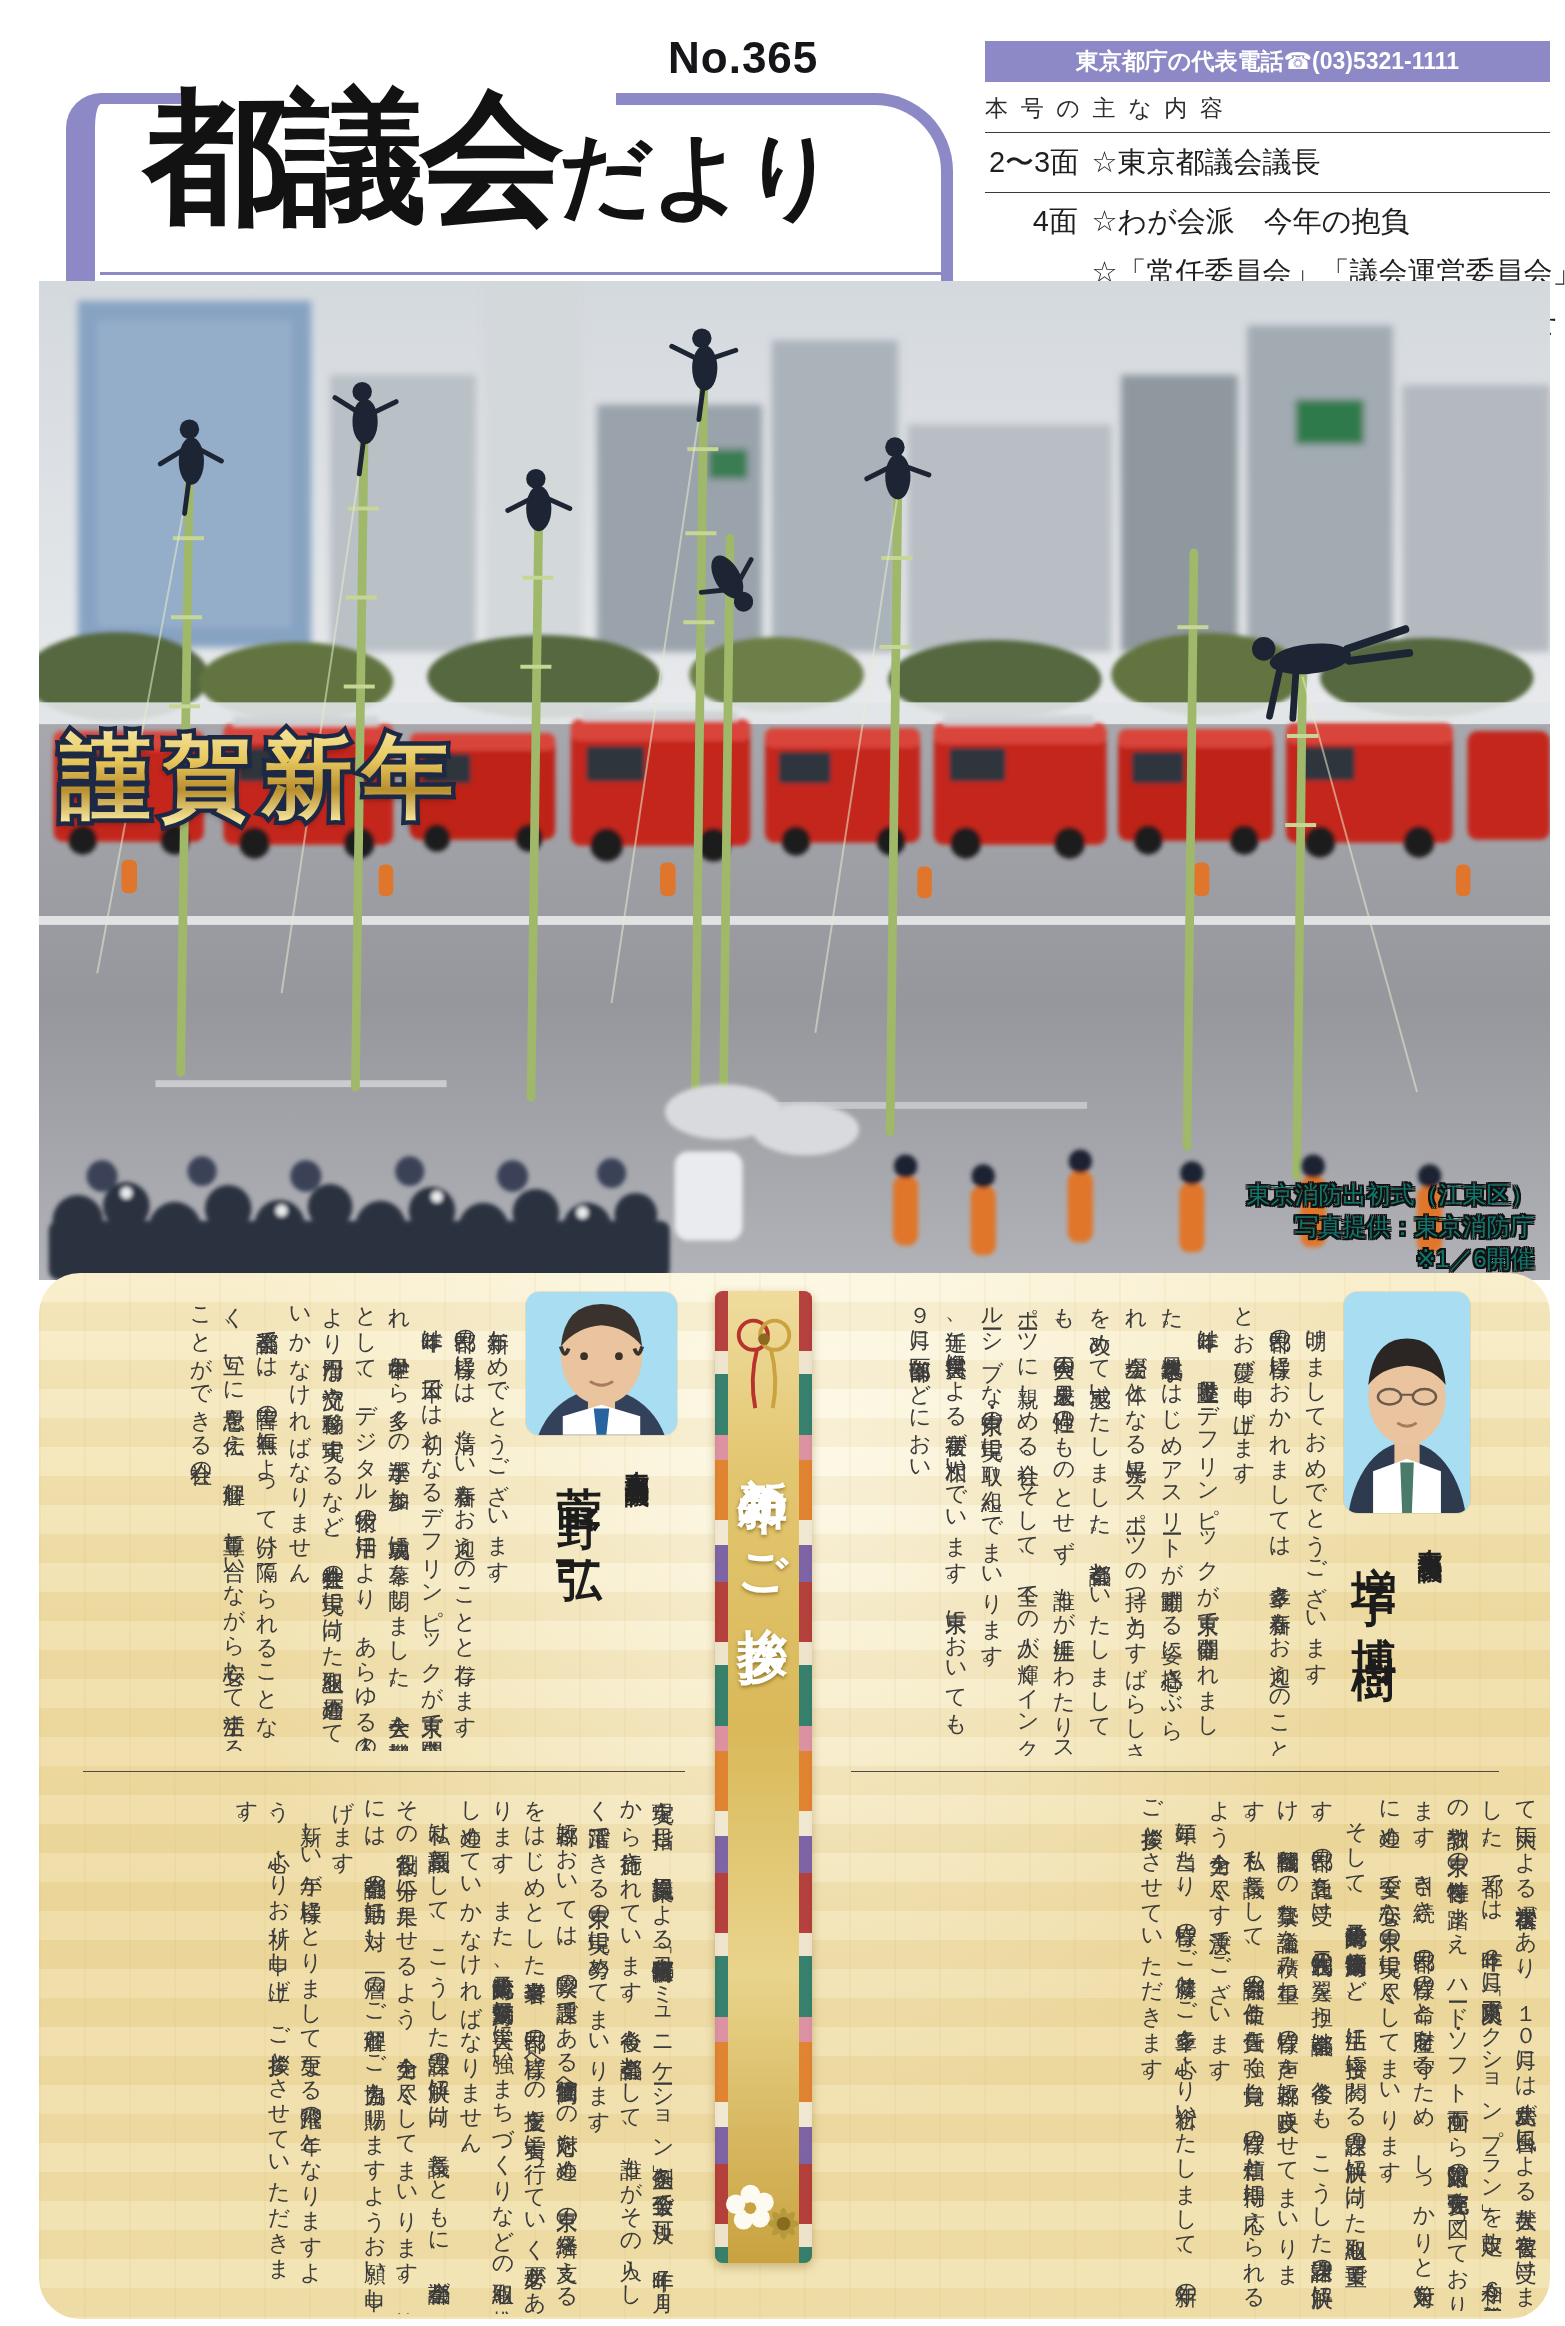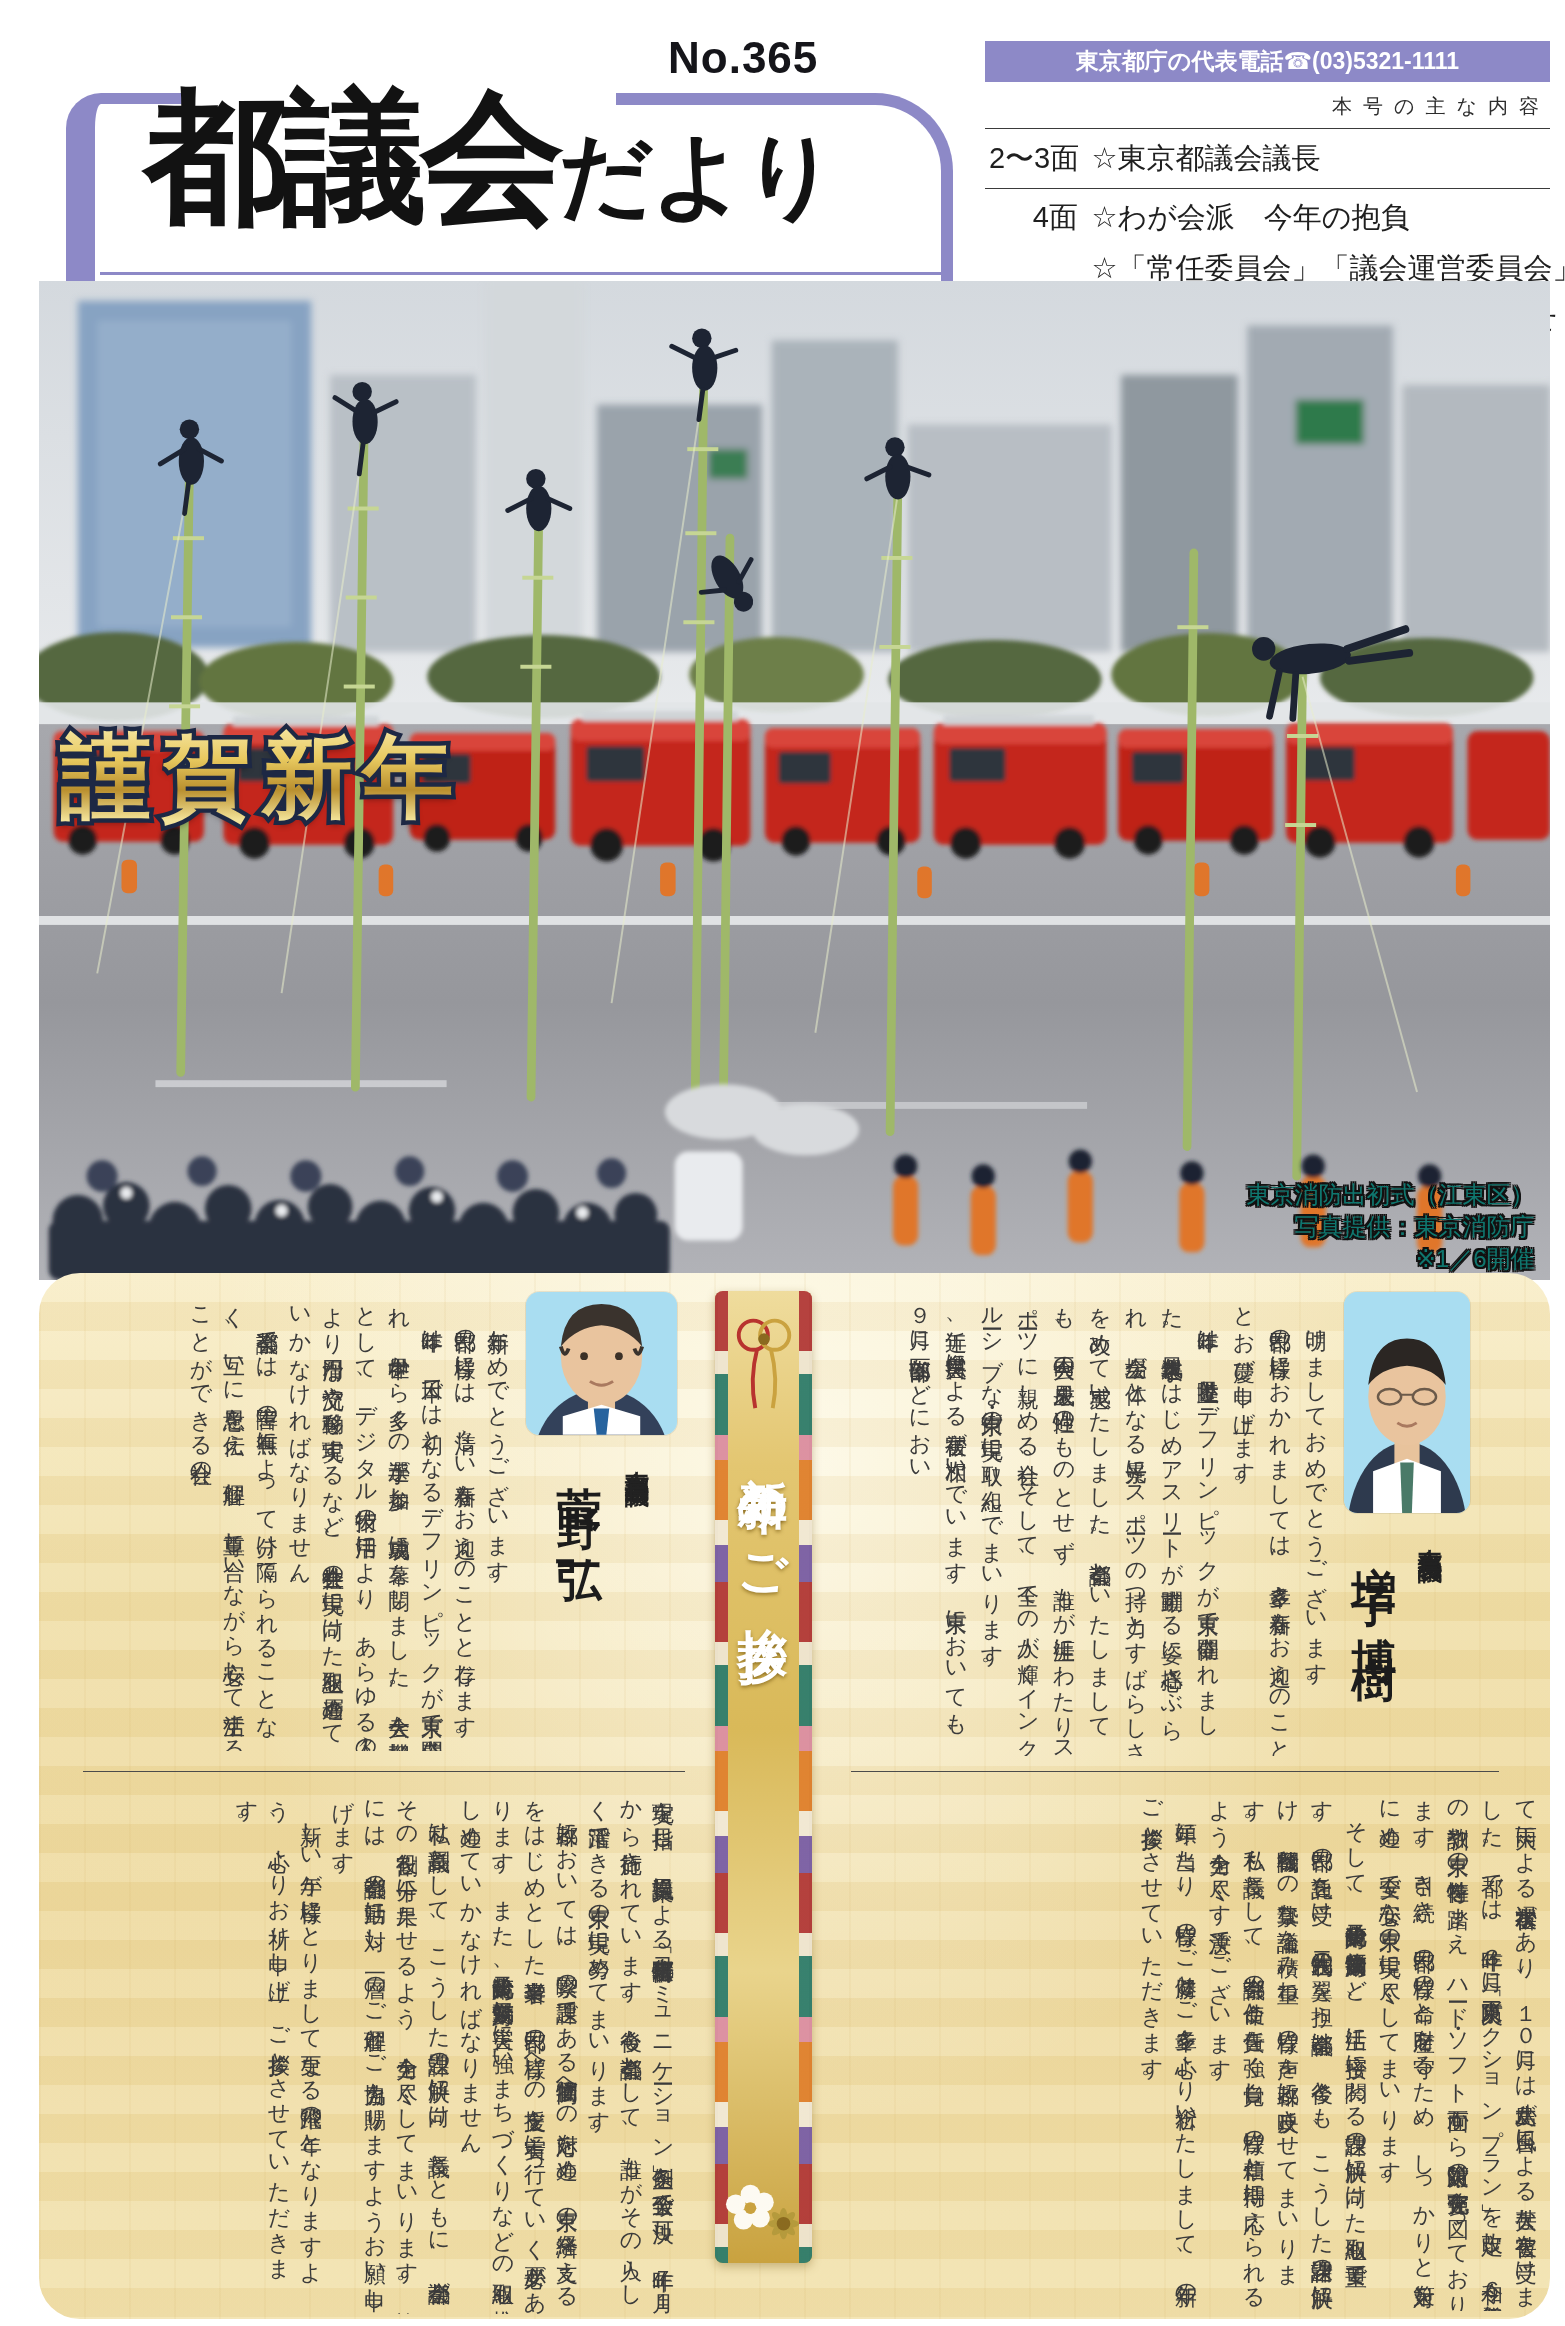--- a/index.html
+++ b/index.html
@@ -28,21 +28,21 @@
   .pubinfo{left:286px;top:287px;width:340px;text-align:center;color:#1c1c1c;}
   .pubinfo .l1{font-size:27px;font-weight:800;white-space:nowrap;}
   .pubinfo .l2{font-size:22px;margin-top:2.9px;white-space:nowrap;}
   .pubinfo .l3{font-size:22px;font-weight:800;margin-top:1.9px;white-space:nowrap;}
   .pubinfo .l4{font-size:23px;font-weight:800;margin-top:1px;white-space:nowrap;}
 
   
   .contents{left:985px;top:41px;width:565px;color:#222;}
   .tel-badge{background:var(--purple);color:#fff;font-size:23px;font-weight:800;
     text-align:center;padding:4.9px 0;white-space:nowrap;}
-  .c-head{font-size:20px;letter-spacing:0.55em;text-align:right;margin:11.6px 0 7.8px 0;color:#2c2c2c;}
+  .c-head{font-size:23px;letter-spacing:0.55em;text-align:left;margin:11.6px 0 7.8px 0;color:#2c2c2c;}
   .c-line{border-top:1.9px solid #3a3a3a;}
   .c-item{display:flex;font-size:29px;padding:9.7px 3.9px 8.7px 3.9px;color:#1f1f1f;white-space:nowrap;}
   .c-item .pg{width:89px;text-align:right;margin-right:13.6px;flex:0 0 auto;}
   .c-item.sub{padding-top:1.9px;}
 
   
   .photo{left:39px;top:281px;width:1511px;height:999px;overflow:hidden;background:#cfd3d8;}
   .photo svg{display:block;width:100%;height:100%;}
   .headline{left:21.3px;top:435px;font-family:"Liberation Serif","DejaVu Serif",serif;
     font-size:91px;font-weight:900;letter-spacing:9.7px;white-space:nowrap;}

